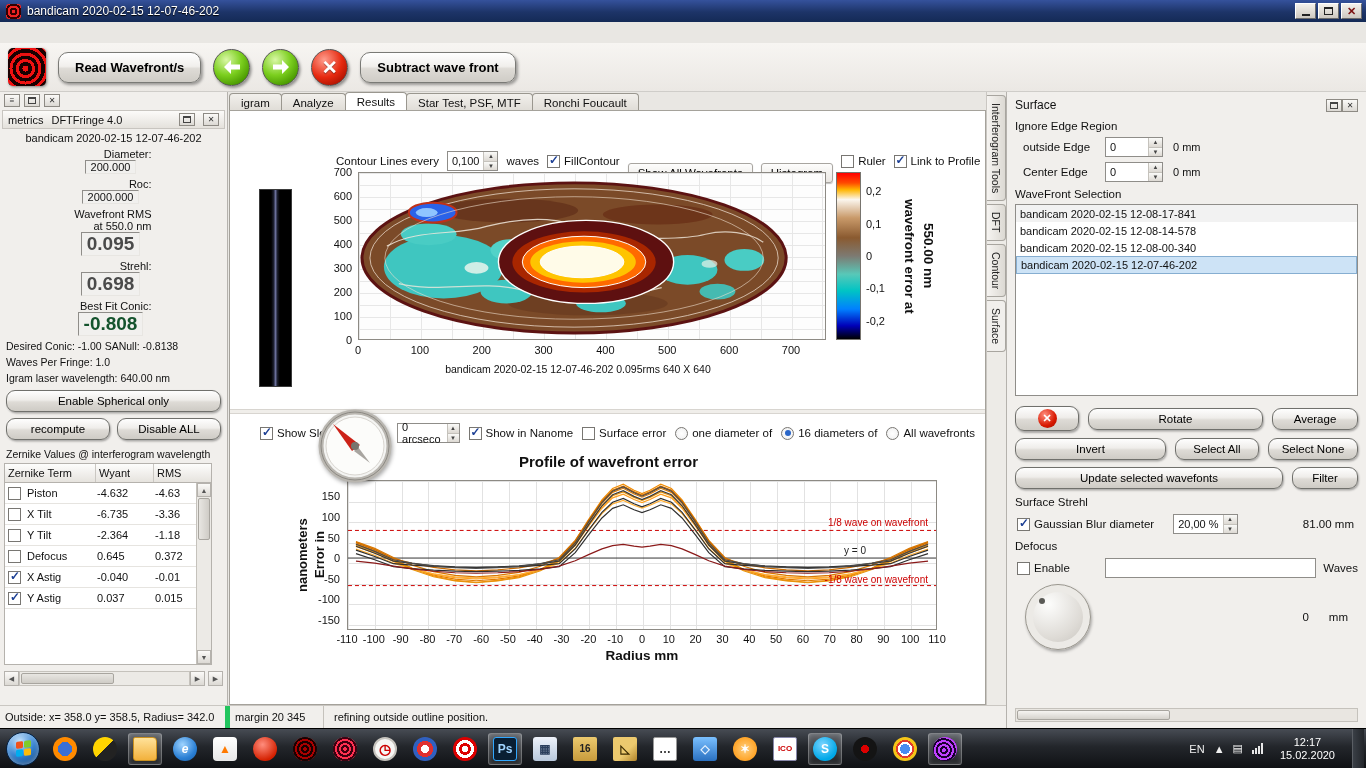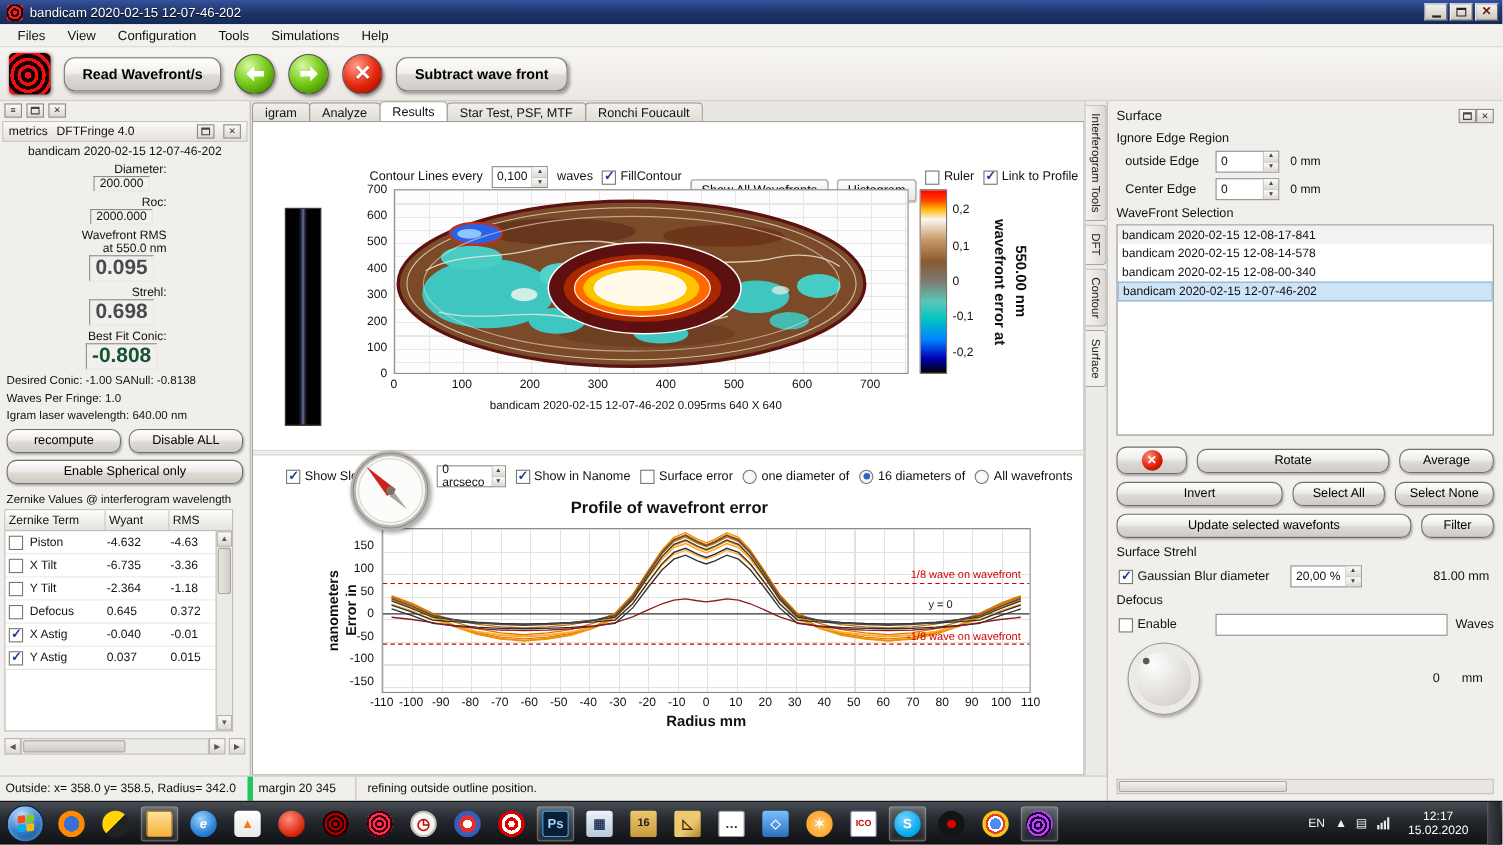--- a/index.html
+++ b/index.html
@@ -247,28 +247,20 @@
         <span class="g-min"></span>
       </div>
     <div class="cap-btn">
         <span class="g-max"></span>
       </div>
     <div class="cap-btn">
         <span class="g-x">✕</span>
       </div>
   </div>
 
-  <div id="menubar">
-      <div class="menu-item">Files</div>
-      <div class="menu-item">View</div>
-      <div class="menu-item">Configuration</div>
-      <div class="menu-item">Tools</div>
-      <div class="menu-item">Simulations</div>
-      <div class="menu-item">Help</div>
-    </div>
 
   <div id="toolbar">
     <div class="tb-appicon"></div>
     <button class="btn-big">Read Wavefront/s</button>
     <div class="rnd green">
       <svg width="20" height="16" viewBox="0 0 20 16">
           <path d="M9 1 L2 8 L9 15 L9 10.5 L18 10.5 L18 5.5 L9 5.5 Z" fill="#fff"></path>
         </svg>
     </div>
     <div class="rnd green">
@@ -317,25 +309,25 @@
       <div class="inset big">0.698</div>
     </div>
     <div class="frow">
       <div class="flabel">Best Fit Conic:</div>
       <div class="inset big muted">-0.808</div>
     </div>
     <div class="iline">Desired Conic:  -1.00 SANull: -0.8138</div>
     <div class="iline">Waves Per Fringe:  1.0</div>
     <div class="iline">Igram laser wavelength:  640.00 nm</div>
     <div class="btnrow">
+      <button class="btn7 grow">Enable Spherical only</button>
+    </div>
+    <div class="btnrow">
       <button class="btn7 grow">recompute</button>
       <button class="btn7 grow">Disable ALL</button>
-    </div>
-    <div class="btnrow">
-      <button class="btn7 grow">Enable Spherical only</button>
     </div>
     <div class="ztitle">Zernike Values @ interferogram wavelength</div>
     <div id="ztable">
       <div class="zhead">
         <div class="zc c1">Zernike Term</div>
         <div class="zc c2">Wyant</div>
         <div class="zc c3">RMS</div>
       </div>
       <div id="zbody">
           <div class="zrow">

